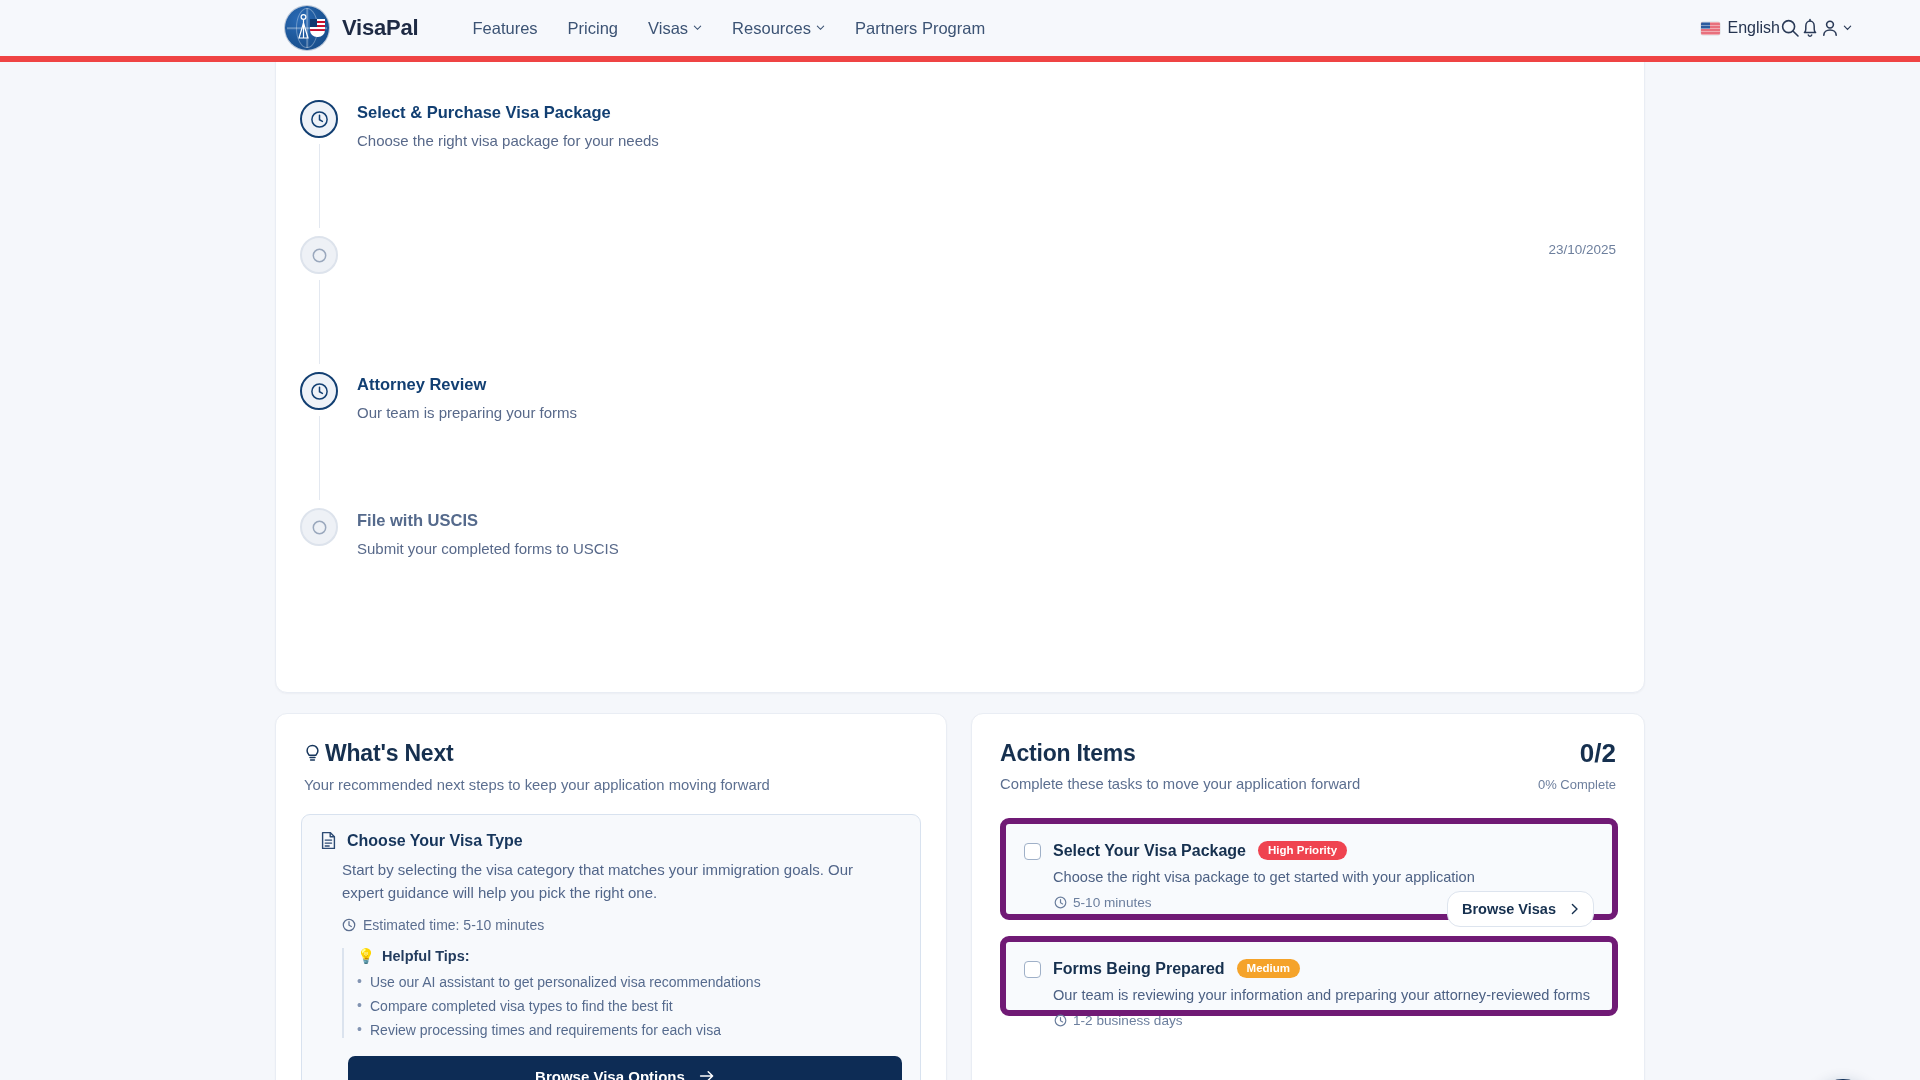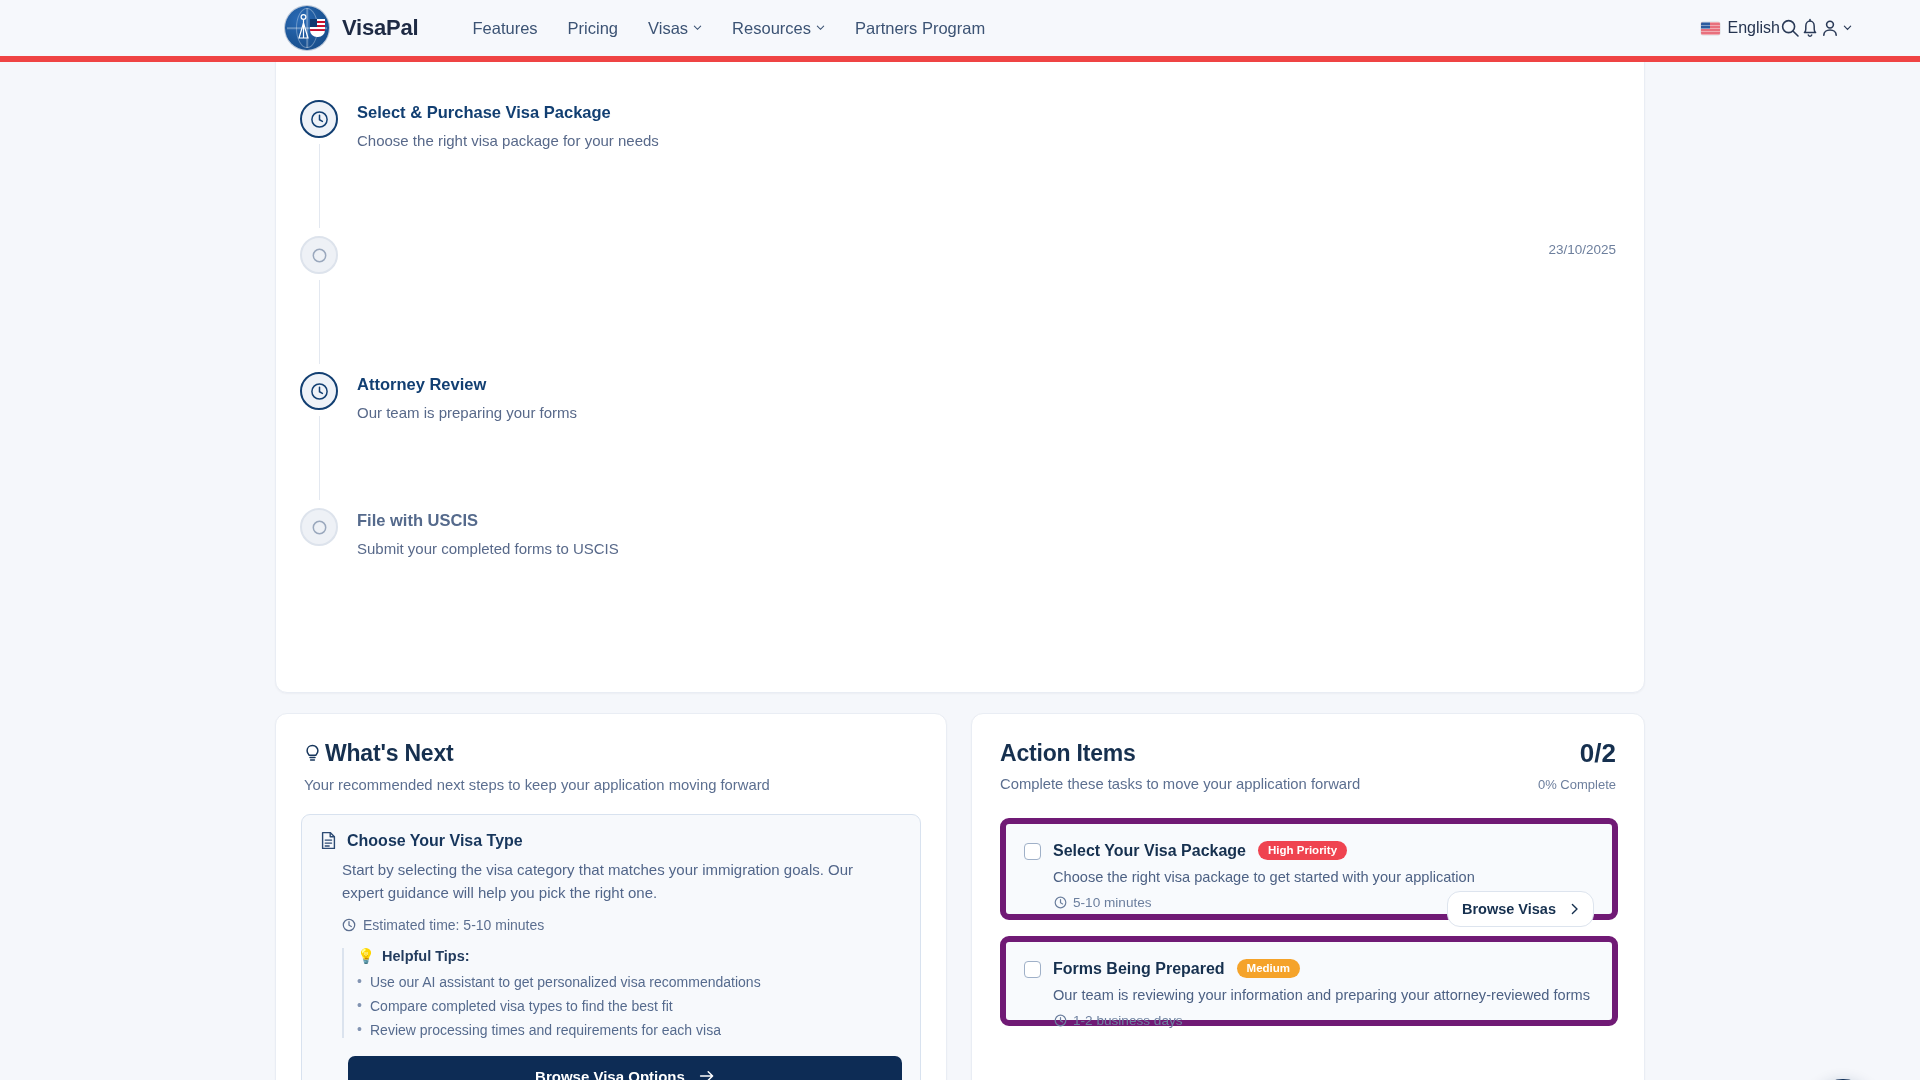--- a/index.html
+++ b/index.html
@@ -147,21 +147,21 @@
   .ai-title { font-size: 23px; font-weight: 700; color: #16304f; letter-spacing: -.2px; }
   .ai-sub { font-size: 14.8px; color: #5c6f90; margin-top: 9px; }
   .ai-count { font-size: 26px; font-weight: 700; color: #16304f; text-align: right; line-height: 1; }
   .ai-pct { font-size: 13px; color: #6d7f9d; text-align: right; margin-top: 11px; }
 
   .task {
     position: absolute; left: 28px; width: 618px;
     background: #f8fafd; border: 6px solid #701a75; border-radius: 9px;
   }
   .task-1 { top: 104px; height: 102px; }
-  .task-2 { top: 222px; height: 90px; }
+  .task-2 { top: 222px; height: 80px; }
   .task-row { display: flex; gap: 12px; padding: 17px 18px 0 18px; }
   .chk {
     width: 17px; height: 17px; border: 1.8px solid #9fb0c8; border-radius: 4px;
     background: #fff; flex: 0 0 auto; margin-top: 2px; cursor: pointer;
   }
   .task-title-row { display: flex; align-items: center; gap: 12px; }
   .task-title { font-size: 16px; font-weight: 700; color: #16304f; }
   .badge { font-size: 11.5px; font-weight: 700; color: #fff; border-radius: 11px; padding: 3px 10px 4px 10px; }
   .badge.high { background: #ef4350; }
   .badge.med { background: #f5a32a; }

